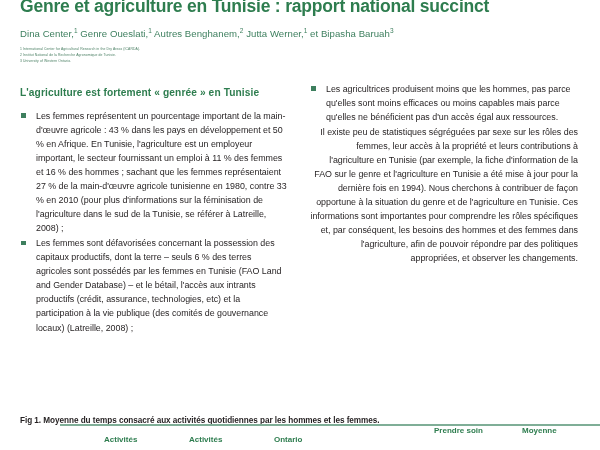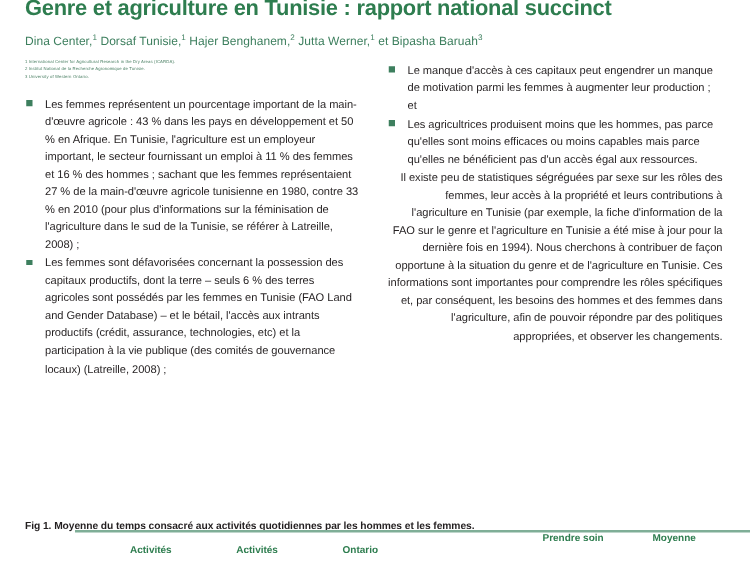--- a/index.html
+++ b/index.html
@@ -162,42 +162,42 @@
   }
 </style>
 </head>
 <body>
 
 <div class="page">
 
   <h1 class="doc-title">Genre et agriculture en Tunisie : rapport national succinct</h1>
 
   <div class="authors">
-    <span><span>Dina Center,</span><sup>1</sup></span><span><span> Dorsaf Tunisie,</span><sup>1</sup></span><span><span> Hajer Benghanem,</span><sup>2</sup></span><span><span> Jutta Werner,</span><sup>1</sup></span><span><span> et Bipasha Baruah</span><sup>3</sup></span>
+    <span><span>Dina Center,</span><sup>1</sup></span><span><span> Genre Oueslati,</span><sup>1</sup></span><span><span> Autres Benghanem,</span><sup>2</sup></span><span><span> Jutta Werner,</span><sup>1</sup></span><span><span> et Bipasha Baruah</span><sup>3</sup></span>
   </div>
 
   <div class="footnotes">
     <div class="footnote">1 International Center for Agricultural Research in the Dry Areas (ICARDA).</div>
     <div class="footnote">2 Institut National de la Recherche Agronomique de Tunisie.</div>
     <div class="footnote">3 University of Western Ontario.</div>
   </div>
 
+  <div class="section-heading">L'agriculture est fortement « genrée » en Tunisie</div>
 
   <div class="columns">
 
     <div class="col col-left">
       <ul class="bullets">
         <li>Les femmes représentent un pourcentage important de la main-d'œuvre agricole : 43 % dans les pays en développement et 50 % en Afrique. En Tunisie, l'agriculture est un employeur important, le secteur fournissant un emploi à 11 % des femmes et 16 % des hommes ; sachant que les femmes représentaient 27 % de la main-d'œuvre agricole tunisienne en 1980, contre 33 % en 2010 (pour plus d'informations sur la féminisation de l'agriculture dans le sud de la Tunisie, se référer à Latreille, 2008) ;</li>
         <li>Les femmes sont défavorisées concernant la possession des capitaux productifs, dont la terre – seuls 6 % des terres agricoles sont possédés par les femmes en Tunisie (FAO Land and Gender Database) – et le bétail, l'accès aux intrants productifs (crédit, assurance, technologies, etc) et la participation à la vie publique (des comités de gouvernance locaux) (Latreille, 2008) ;</li>
       </ul>
     </div>
 
     <div class="col col-right">
       <ul class="bullets">
-        <li>Le manque d'accès à ces capitaux peut engendrer un manque de motivation parmi les femmes à augmenter leur production ; et</li>
         <li>Les agricultrices produisent moins que les hommes, pas parce qu'elles sont moins efficaces ou moins capables mais parce qu'elles ne bénéficient pas d'un accès égal aux ressources.</li>
       </ul>
       <p class="body-para spacer-para">Il existe peu de statistiques ségréguées par sexe sur les rôles des femmes, leur accès à la propriété et leurs contributions à l'agriculture en Tunisie (par exemple, la fiche d'information de la FAO sur le genre et l'agriculture en Tunisie a été mise à jour pour la dernière fois en 1994). Nous cherchons à contribuer de façon opportune à la situation du genre et de l'agriculture en Tunisie. Ces informations sont importantes pour comprendre les rôles spécifiques et, par conséquent, les besoins des hommes et des femmes dans l'agriculture, afin de pouvoir répondre par des politiques appropriées, et observer les changements.</p>
     </div>
 
   </div>
 
   <div class="fig-caption">Fig 1. Moyenne du temps consacré aux activités quotidiennes par les hommes et les femmes.</div>
 
   <div class="table-block">

